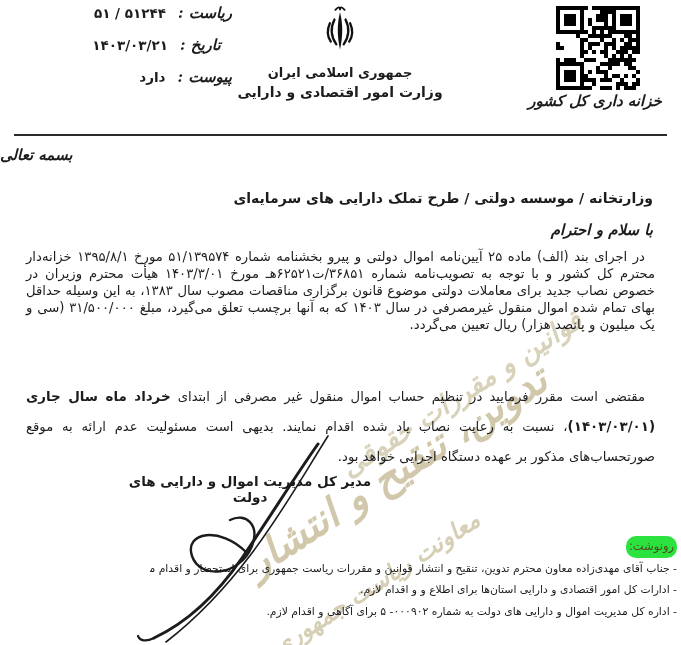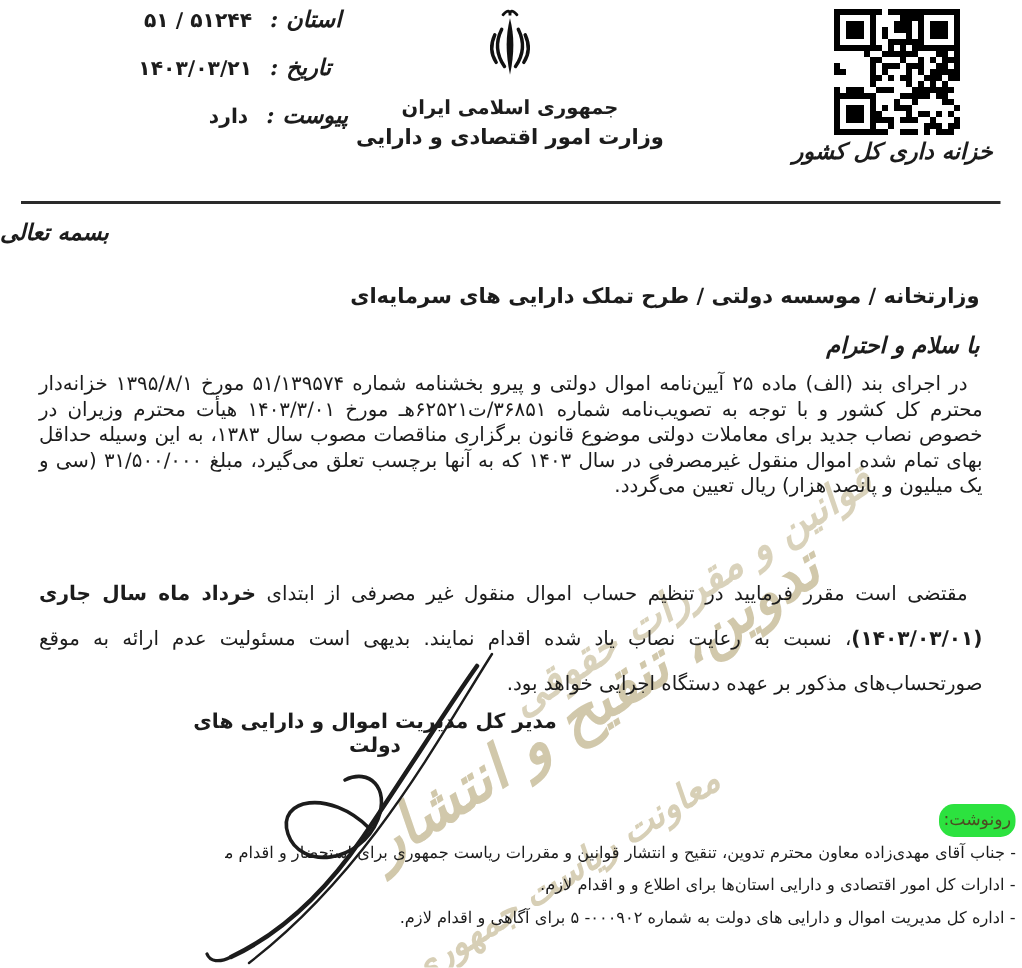--- a/index.html
+++ b/index.html
@@ -72,21 +72,21 @@
 <body>
 
 <div id="page">
 
   <div class="wm wm1">تدوین، تنقیح و انتشار</div>
   <div class="wm wm2">قوانین و مقررات حقوقی</div>
   <div class="wm wm3">معاونت ریاست جمهوری</div>
 
   <div class="meta">
     <div class="meta-row">
-      <span class="meta-label"><span>استان</span> :</span>
+      <span class="meta-label"><span>ریاست</span> :</span>
       <span class="meta-value">۵۱ / ۵۱۲۴۴</span>
     </div>
     <div class="meta-row">
       <span class="meta-label"><span>تاریخ</span> :</span>
       <span class="meta-value">۱۴۰۳/۰۳/۲۱</span>
     </div>
     <div class="meta-row">
       <span class="meta-label"><span>پیوست</span> :</span>
       <span class="meta-value">دارد</span>
     </div>

